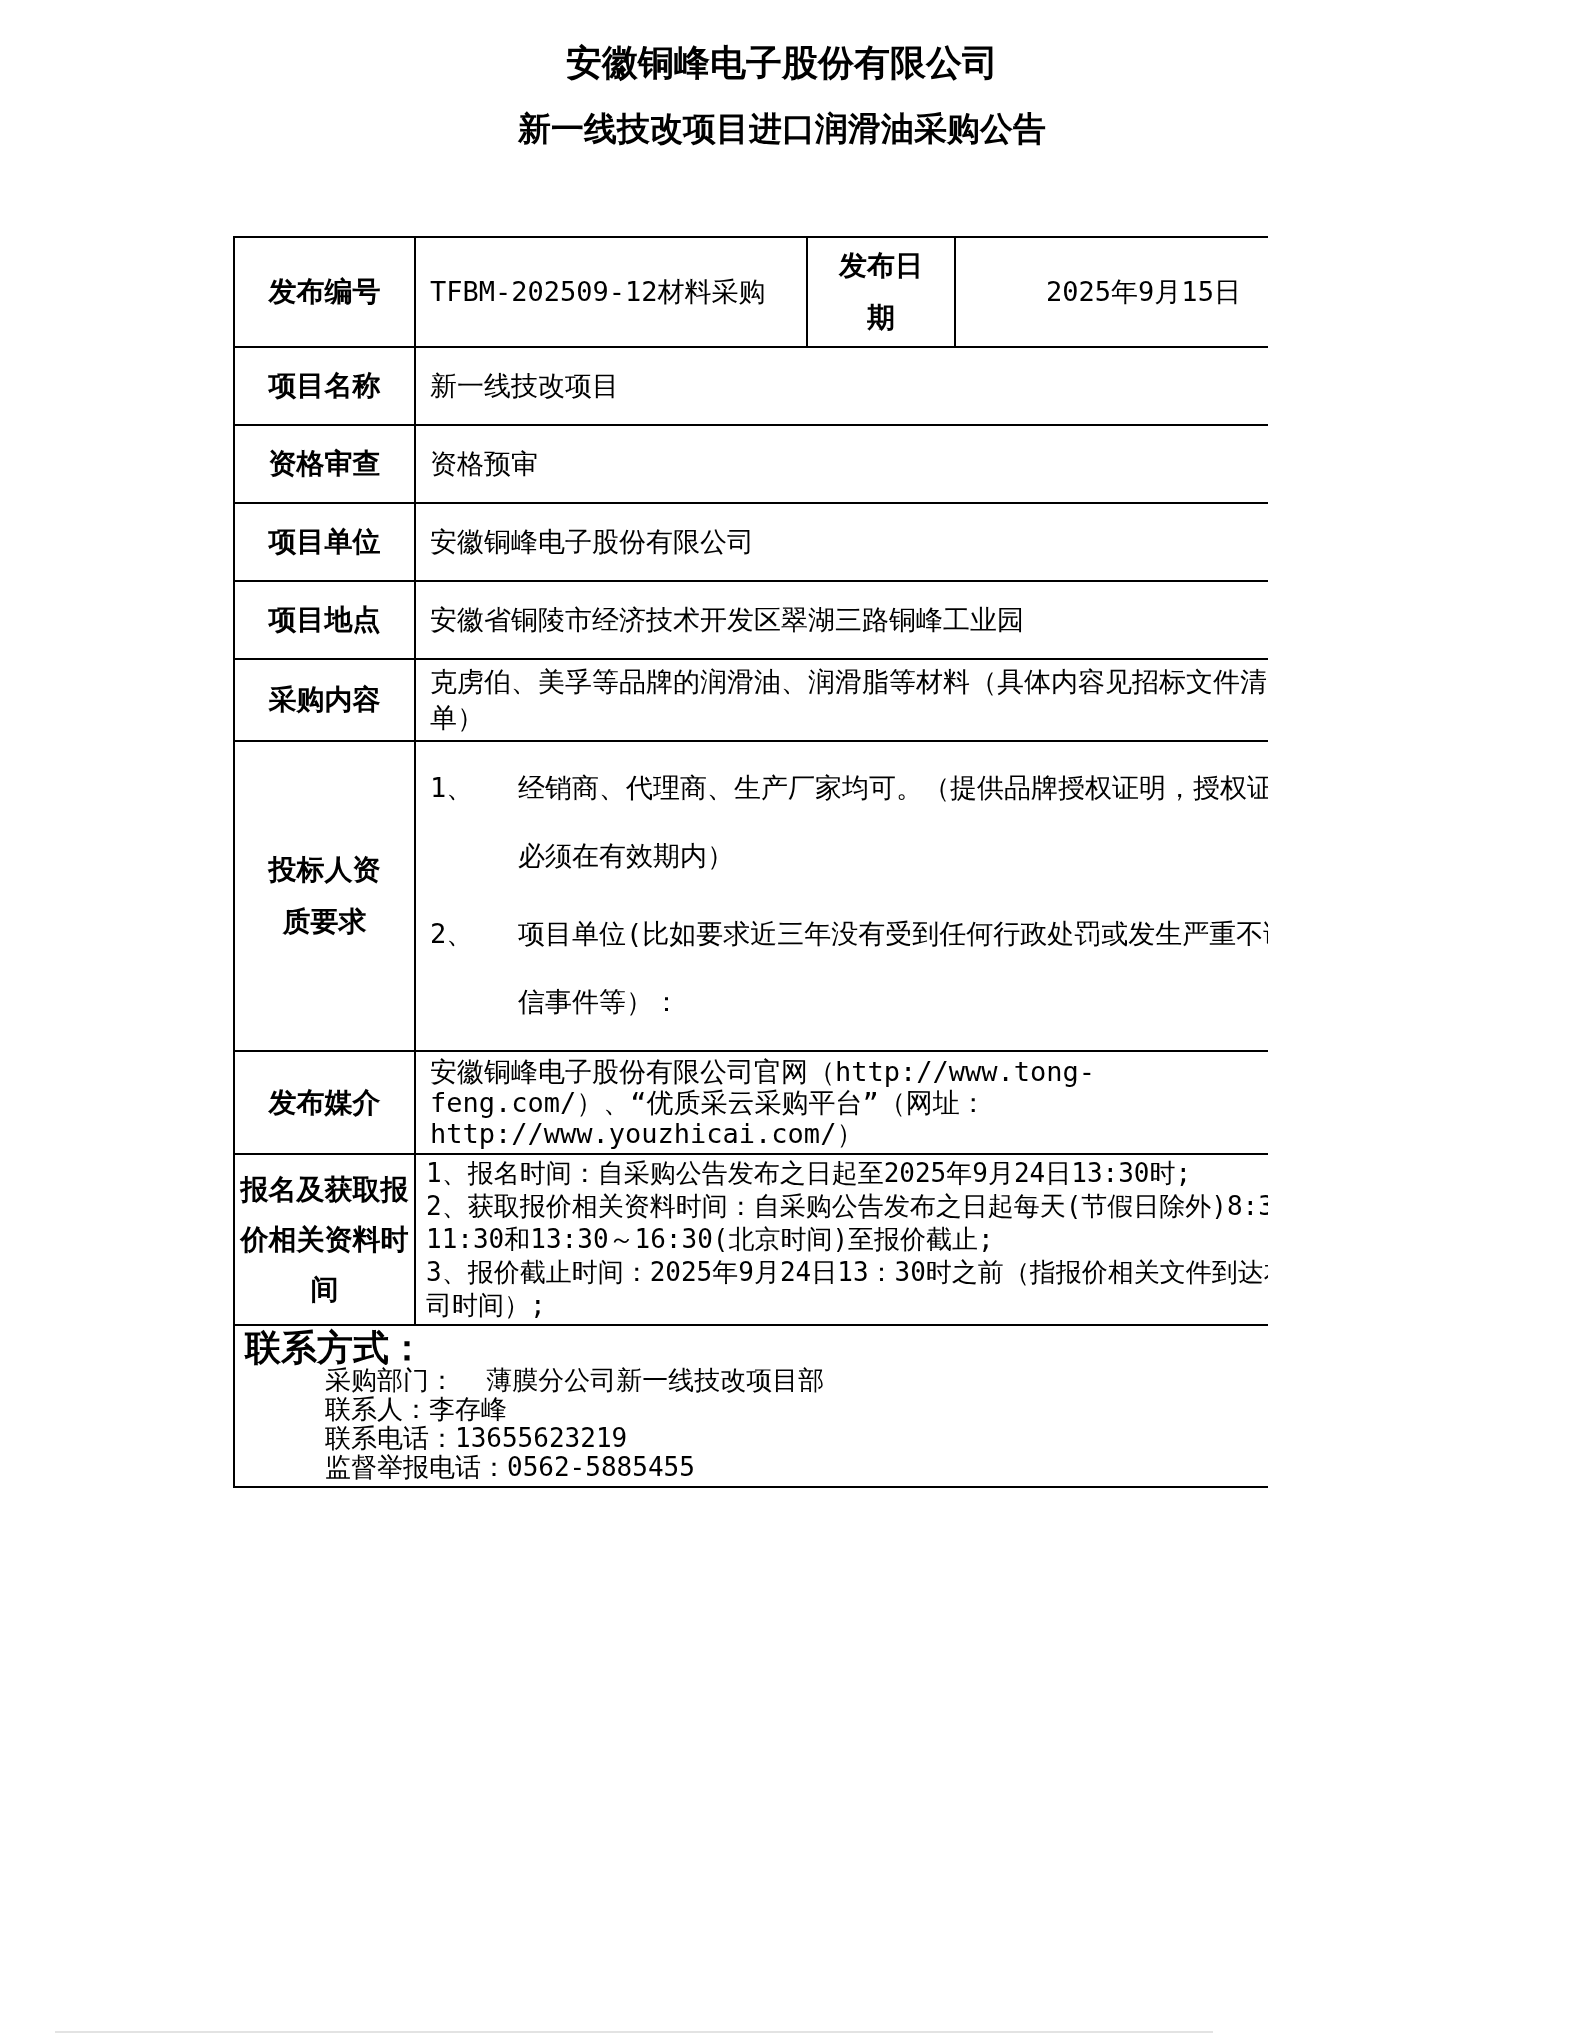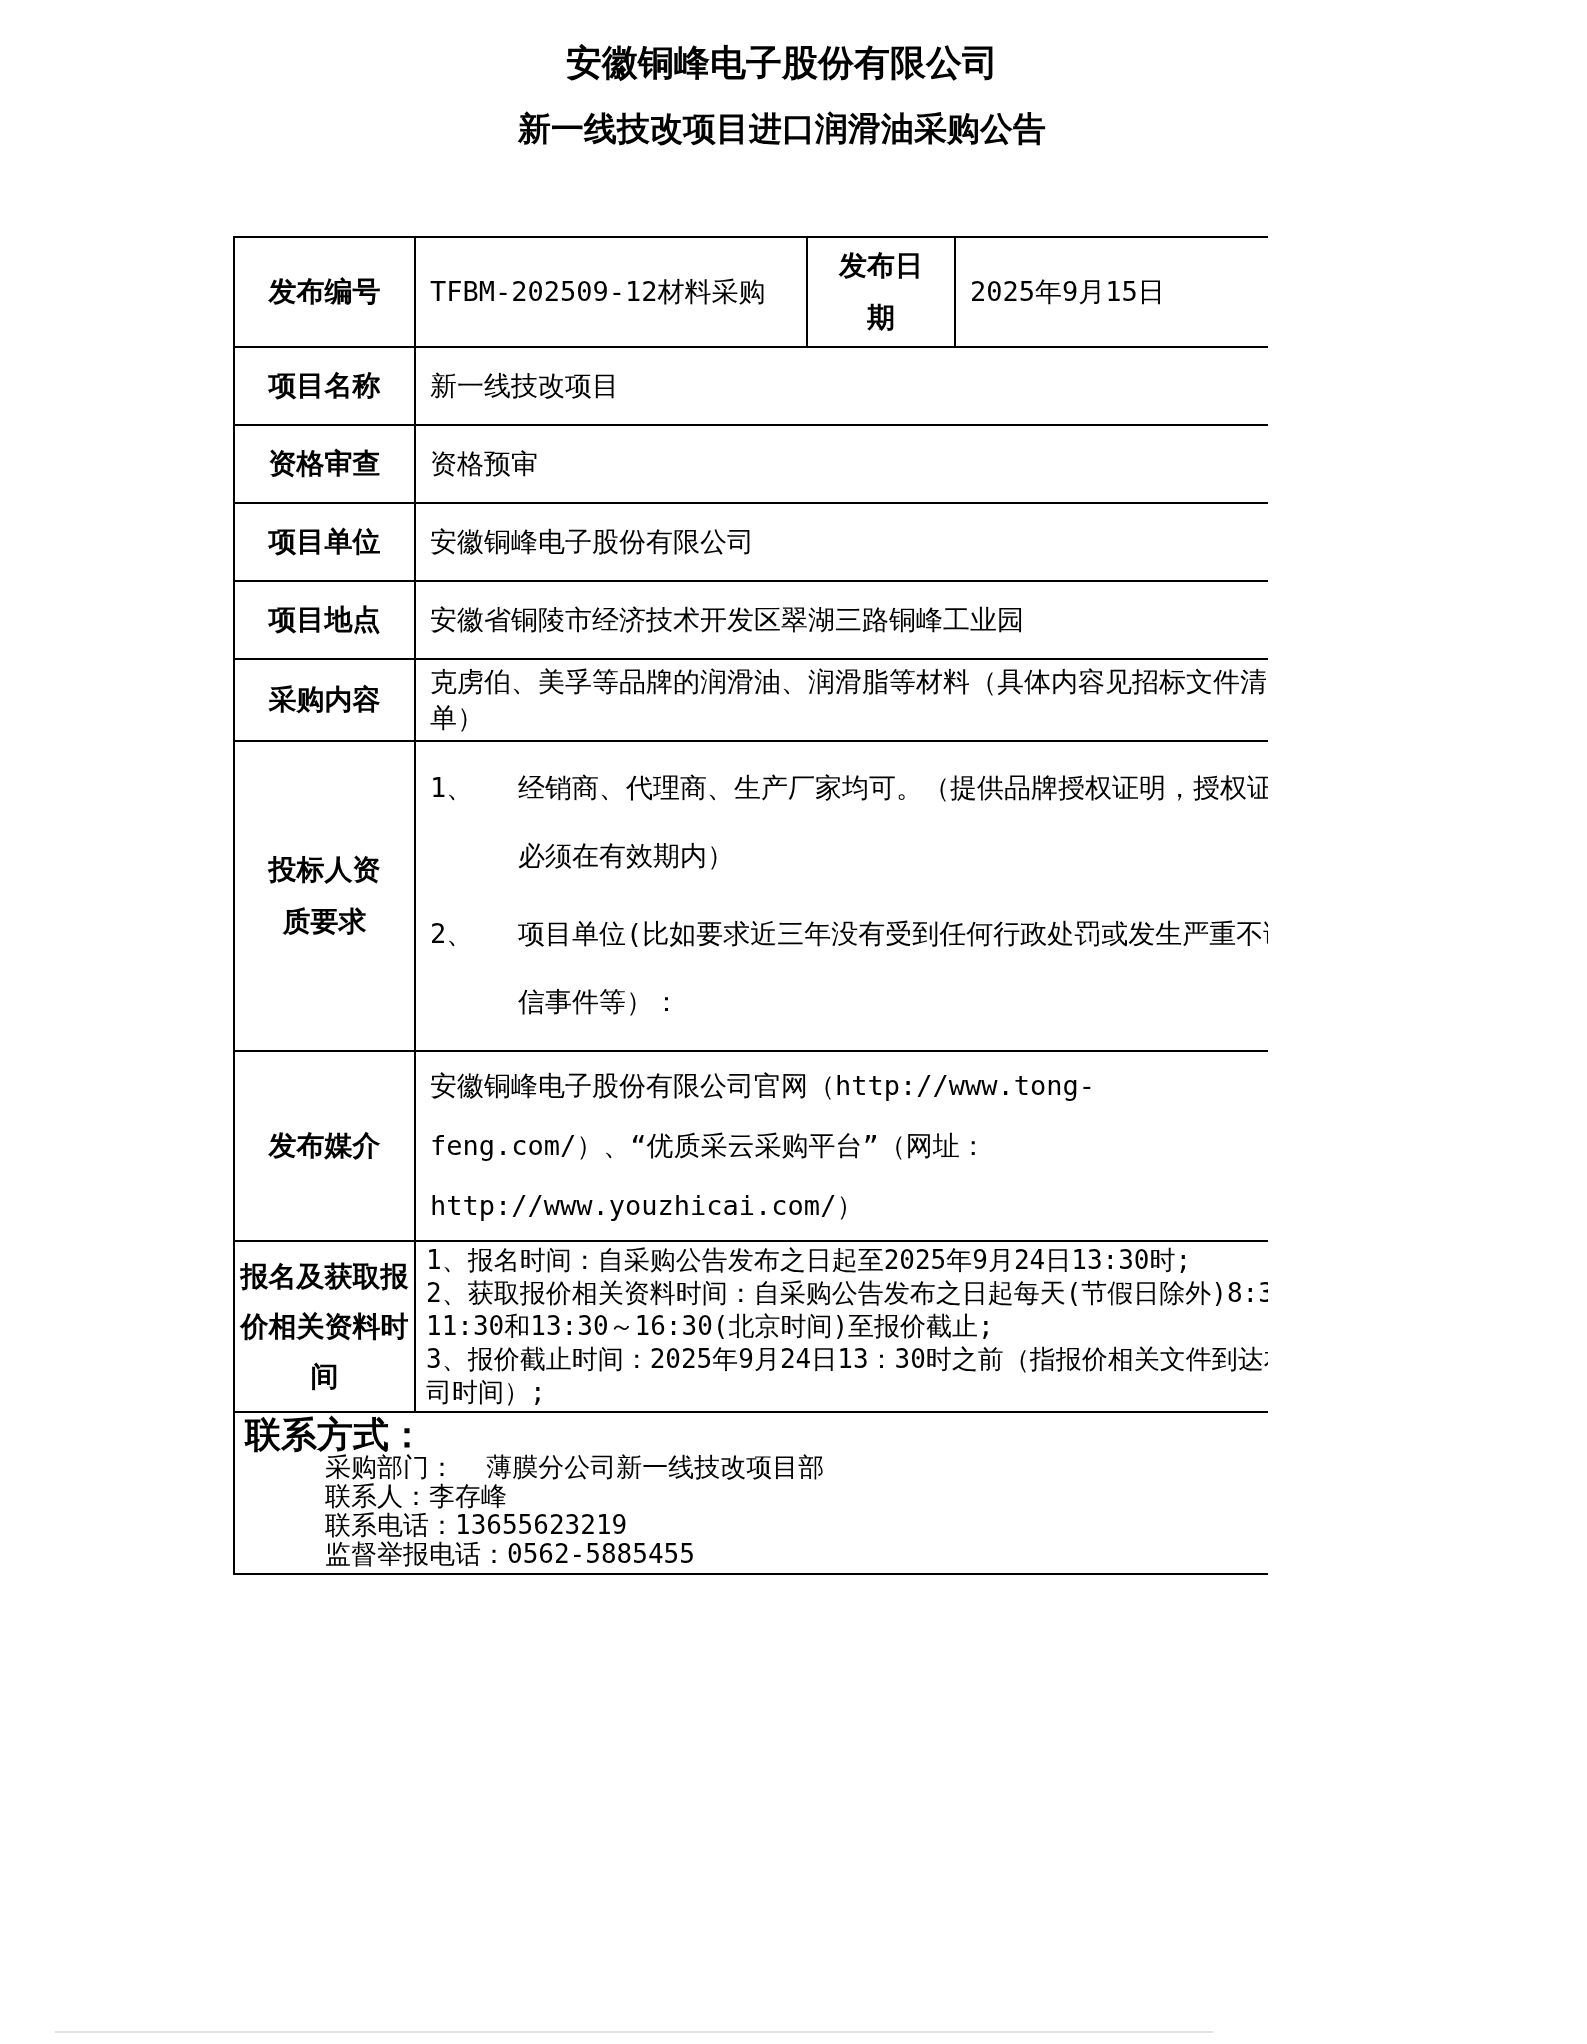--- a/index.html
+++ b/index.html
@@ -56,22 +56,22 @@
   }
   
   td.val {
     font-size: 27px;
     line-height: 38px;
     vertical-align: middle;
     text-align: left;
     padding: 4px 14px;
     font-family: "DejaVu Sans Mono", monospace;
   }
-  td.val.center { text-align: left; }
-  td.media-cell { line-height: 60px; padding-right: 53px; }
+  td.val.center { text-align: center; }
+  td.media-cell { line-height: 31px; padding-right: 53px; }
 
   
   td.qual-cell {
     vertical-align: top;
     padding: 12px 14px 0 14px;
     font-size: 27px;
     font-family: "DejaVu Sans Mono", monospace;
   }
   .qual-item { display: flex; line-height: 68px; }
   .qual-item + .qual-item { margin-top: 10px; }

